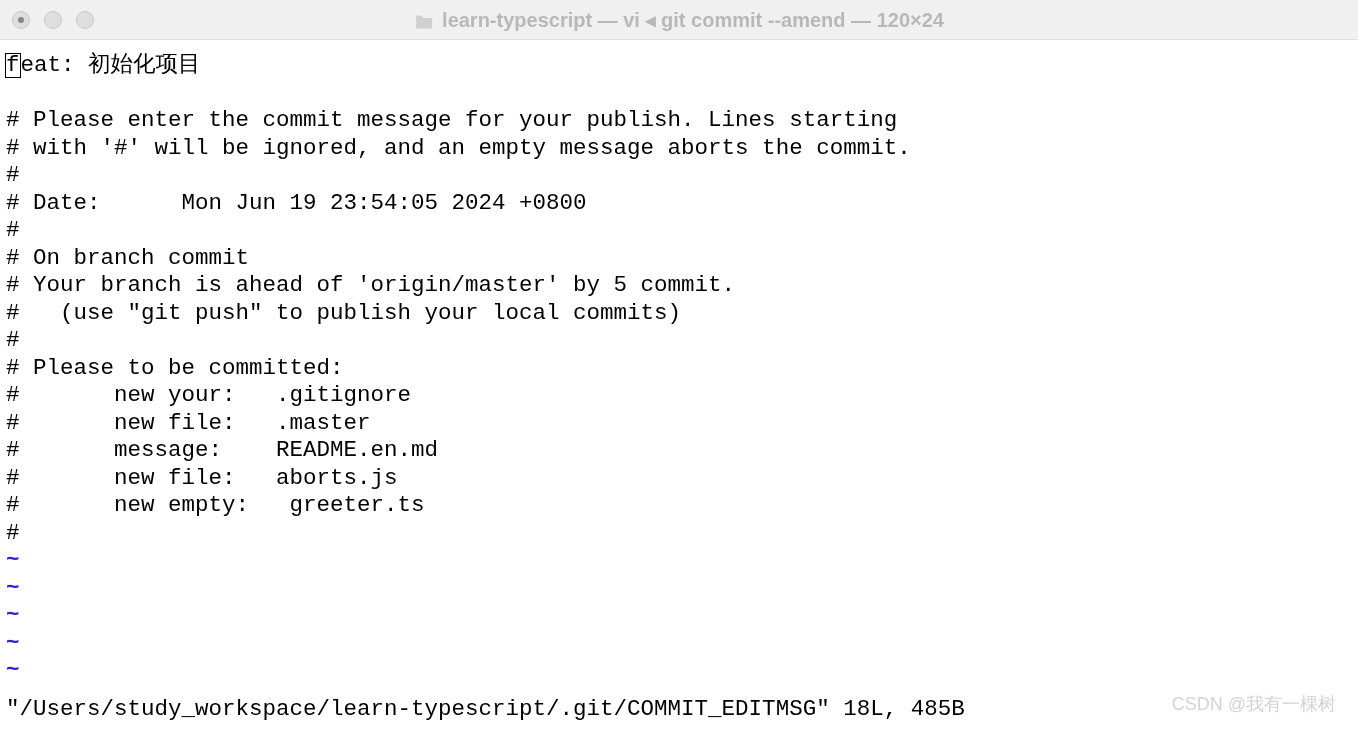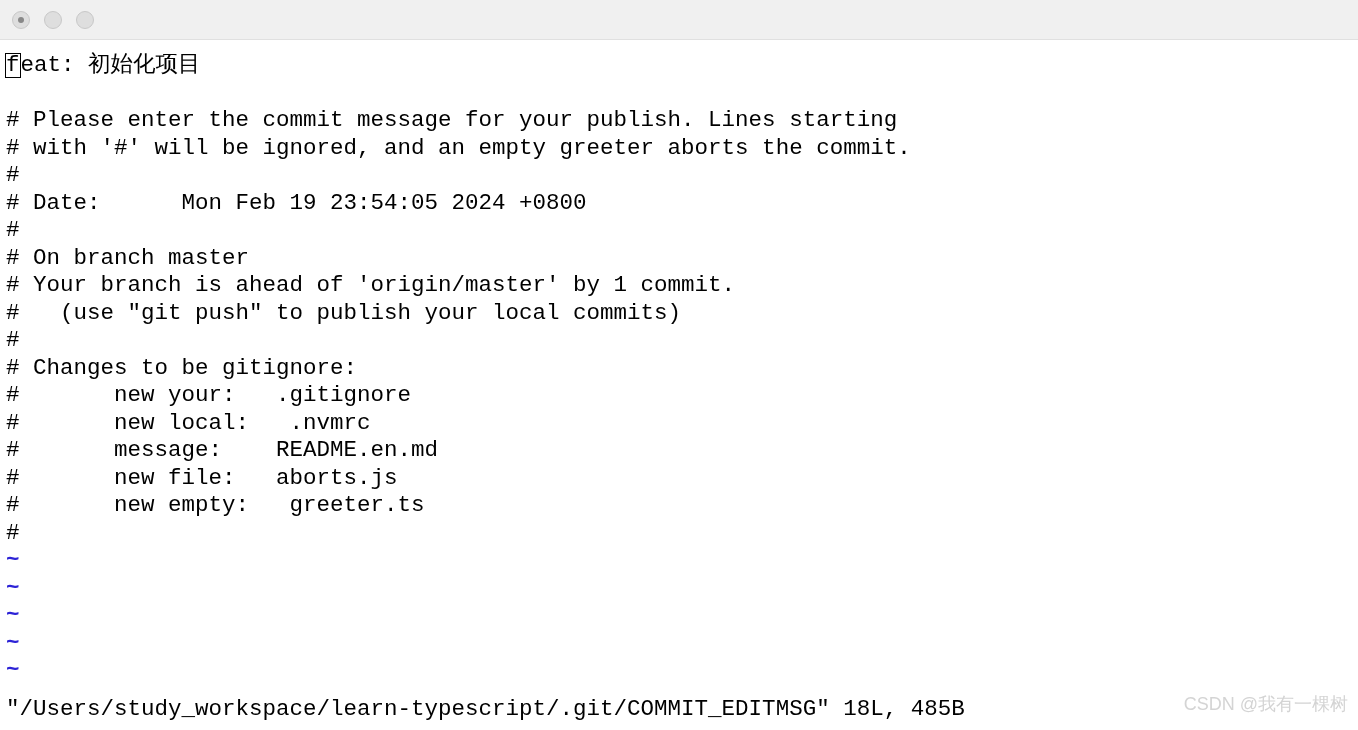--- a/index.html
+++ b/index.html
@@ -95,51 +95,59 @@
       position: absolute;
       bottom: 8px;
       left: 6px;
       font-size: 22.5px;
       font-family: "Menlo", "Monaco", "Courier New", monospace;
       color: #000;
     }
     .watermark {
       position: absolute;
       bottom: 14px;
-      right: 10px;
+      right: 22px;
       font-size: 18px;
       color: #d4d4d4;
       font-family: -apple-system, sans-serif;
     }
   </style>
 </head>
 <body>
 
 <div class="titlebar">
   <div class="traffic-lights">
     <div class="traffic-light close"></div>
     <div class="traffic-light"></div>
     <div class="traffic-light"></div>
   </div>
+  <div class="title-wrap">
+    <span class="folder-icon">
+      <svg viewBox="0 0 24 20">
+          <path d="M2 2h7l2 3h11v13H2z"></path>
+        </svg>
+    </span>
+    <span>learn-typescript — vi ◂ git commit --amend — 120×24</span>
+  </div>
 </div>
 
 <div class="terminal"><span class="line"><span class="cursor-char">f</span><span>eat: 初始化项目</span></span>
 <span></span>
 <span># Please enter the commit message for your publish. Lines starting</span>
-<span># with '#' will be ignored, and an empty greeter aborts the commit.</span>
+<span># with '#' will be ignored, and an empty message aborts the commit.</span>
 <span>#</span>
-<span># Date:      Mon Feb 19 23:54:05 2024 +0800</span>
+<span># Date:      Mon Jun 19 23:54:05 2024 +0800</span>
 <span>#</span>
-<span># On branch master</span>
-<span># Your branch is ahead of 'origin/master' by 1 commit.</span>
+<span># On branch commit</span>
+<span># Your branch is ahead of 'origin/master' by 5 commit.</span>
 <span>#   (use "git push" to publish your local commits)</span>
 <span>#</span>
-<span># Changes to be gitignore:</span>
+<span># Please to be committed:</span>
 <span>#       new your:   .gitignore</span>
-<span>#       new local:   .nvmrc</span>
+<span>#       new file:   .master</span>
 <span>#       message:    README.en.md</span>
 <span>#       new file:   aborts.js</span>
 <span>#       new empty:   greeter.ts</span>
 <span>#</span>
 <span class="tilde">~</span>
 <span class="tilde">~</span>
 <span class="tilde">~</span>
 <span class="tilde">~</span>
 <span class="tilde">~</span>
 </div>

